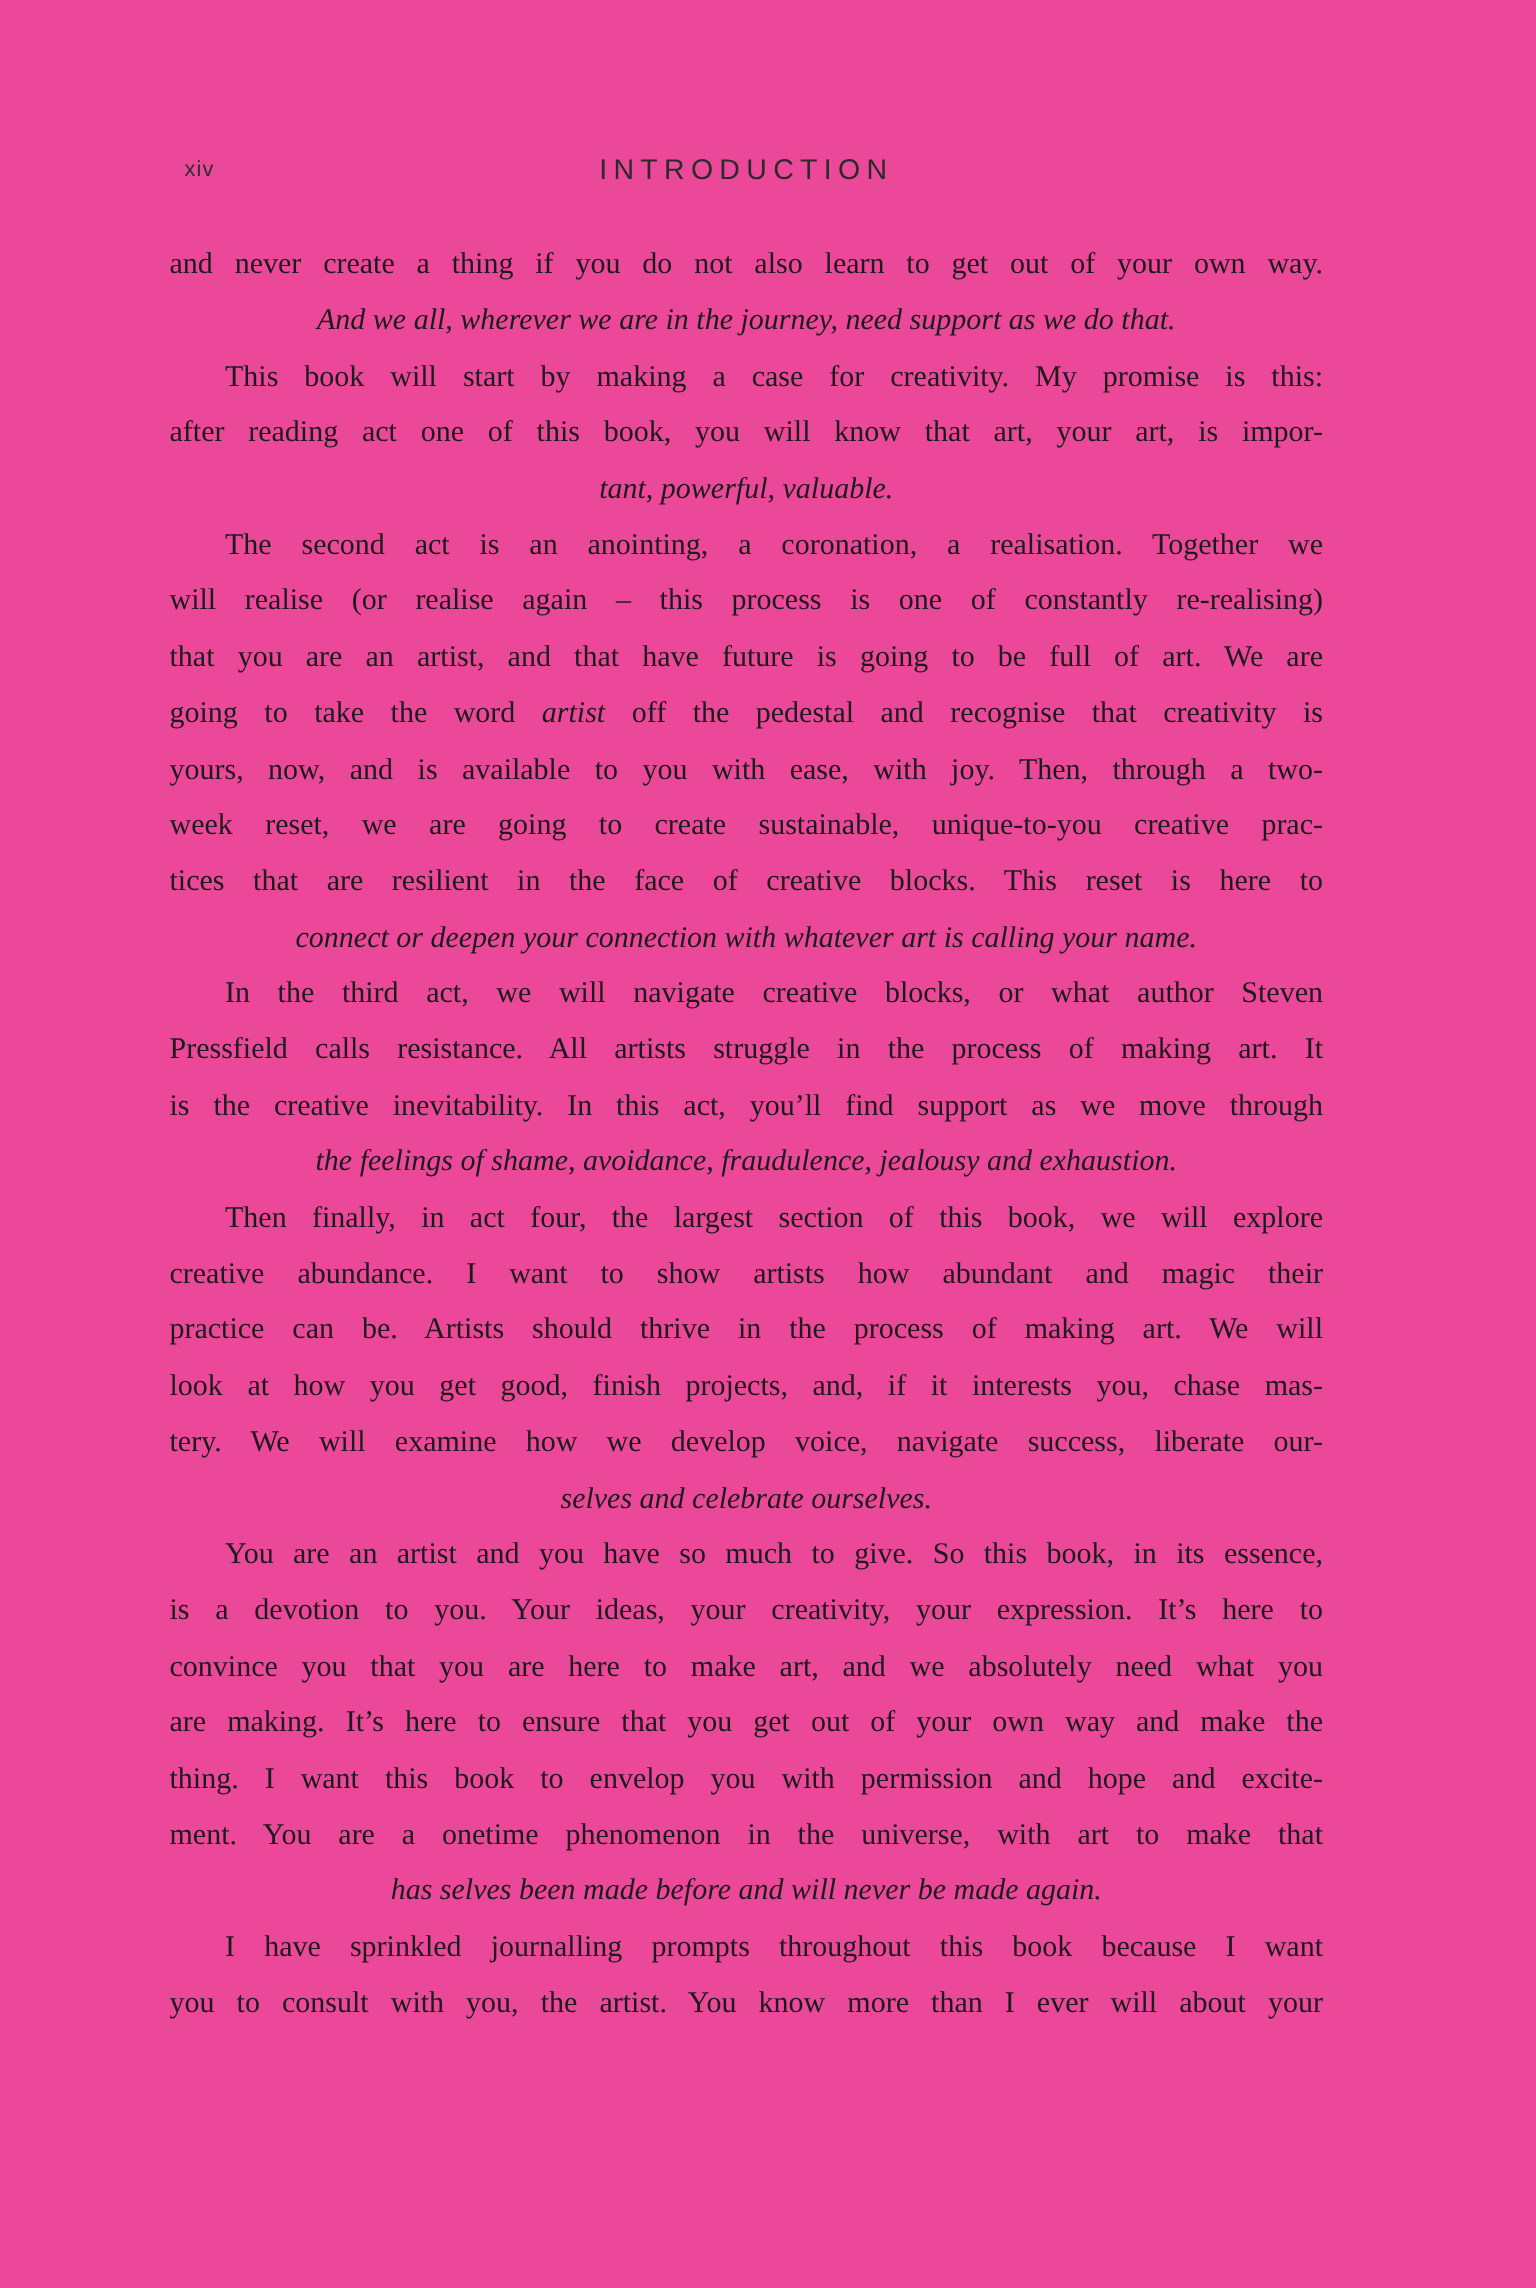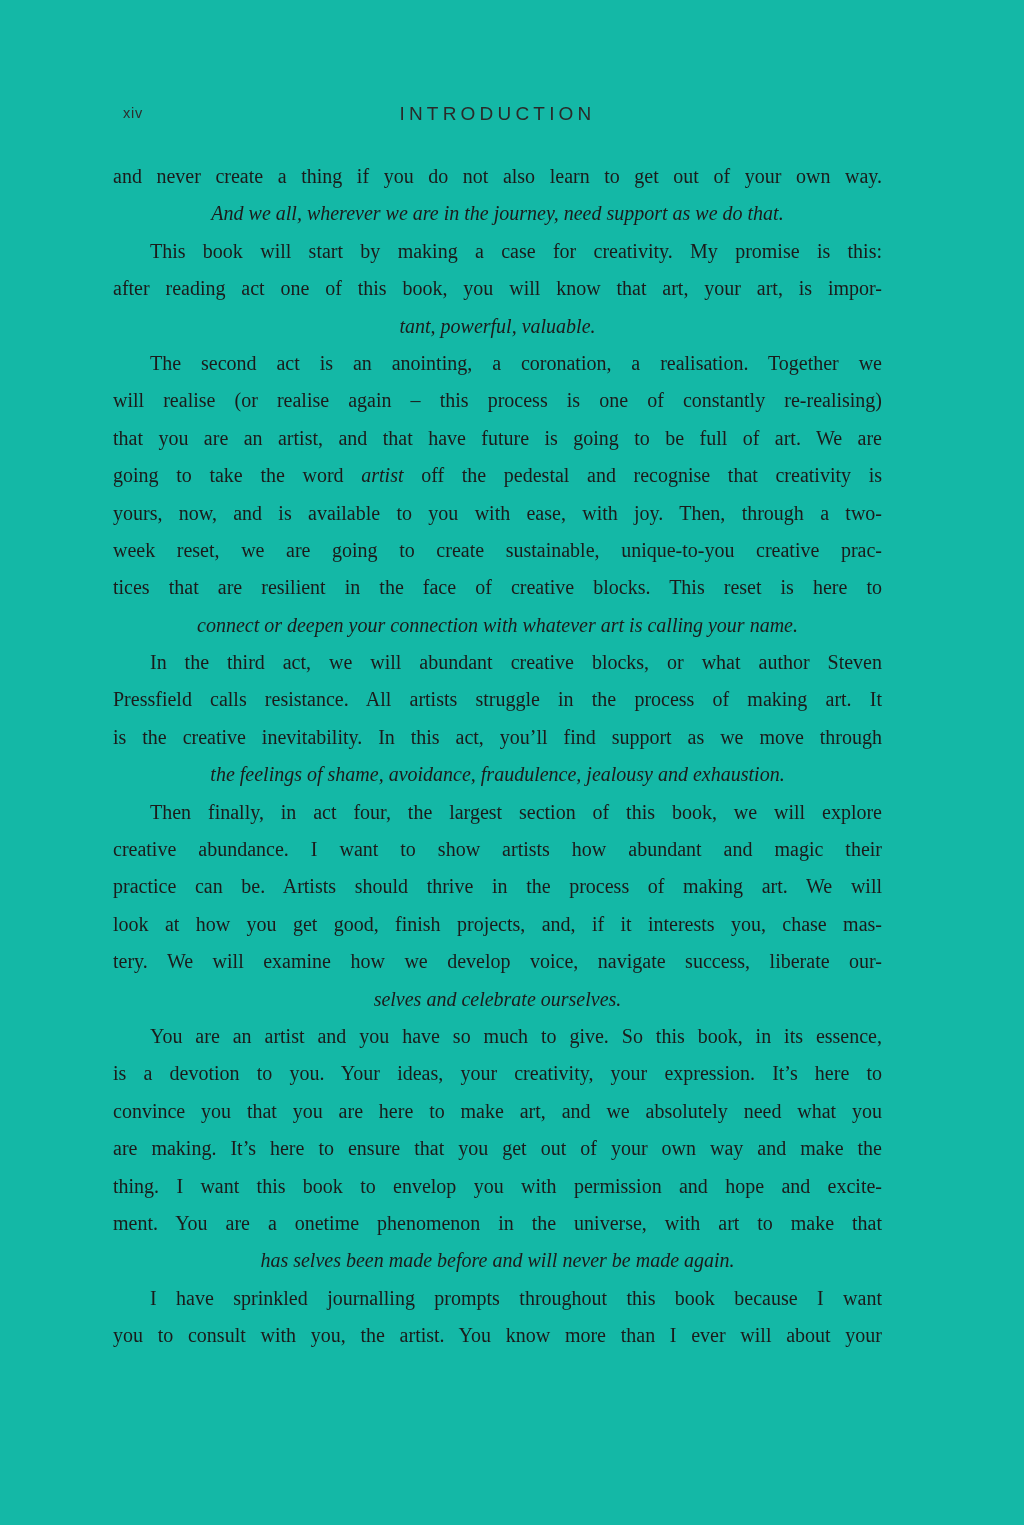--- a/index.html
+++ b/index.html
@@ -1,20 +1,20 @@
 <!DOCTYPE html>
 <html><head>
 <meta charset="utf-8">
 <style>
   html, body { margin: 0; padding: 0; background: #ffffff; }
   .page {
     position: relative;
     width: 1024px;
     height: 1525px;
-    background: #14b8a6;
+    background: #ec4899;
     overflow: hidden;
   }
   .running-header {
     position: absolute;
     top: 103px;
     left: 113px;
     width: 769px;
     height: 22px;
     font-family: "Liberation Sans", sans-serif;
     font-size: 14.5px;
@@ -87,21 +87,21 @@
       <div class="ln jl">will realise (or realise again – this process is one of constantly re-realising)</div>
       <div class="ln jl">that you are an artist, and that have future is going to be full of art. We are</div>
       <div class="ln jl"><span>going to take the word </span><em>artist</em><span> off the pedestal and recognise that creativity is</span></div>
       <div class="ln jl">yours, now, and is available to you with ease, with joy. Then, through a two-</div>
       <div class="ln jl">week reset, we are going to create sustainable, unique-to-you creative prac-</div>
       <div class="ln jl">tices that are resilient in the face of creative blocks. This reset is here to</div>
       <div class="ln ll">connect or deepen your connection with whatever art is calling your name.</div>
     </div>
 
     <div class="para">
-      <div class="ln jl ind">In the third act, we will abundant creative blocks, or what author Steven</div>
+      <div class="ln jl ind">In the third act, we will navigate creative blocks, or what author Steven</div>
       <div class="ln jl">Pressfield calls resistance. All artists struggle in the process of making art. It</div>
       <div class="ln jl">is the creative inevitability. In this act, you’ll find support as we move through</div>
       <div class="ln ll">the feelings of shame, avoidance, fraudulence, jealousy and exhaustion.</div>
     </div>
 
     <div class="para">
       <div class="ln jl ind">Then finally, in act four, the largest section of this book, we will explore</div>
       <div class="ln jl">creative abundance. I want to show artists how abundant and magic their</div>
       <div class="ln jl">practice can be. Artists should thrive in the process of making art. We will</div>
       <div class="ln jl">look at how you get good, finish projects, and, if it interests you, chase mas-</div>

